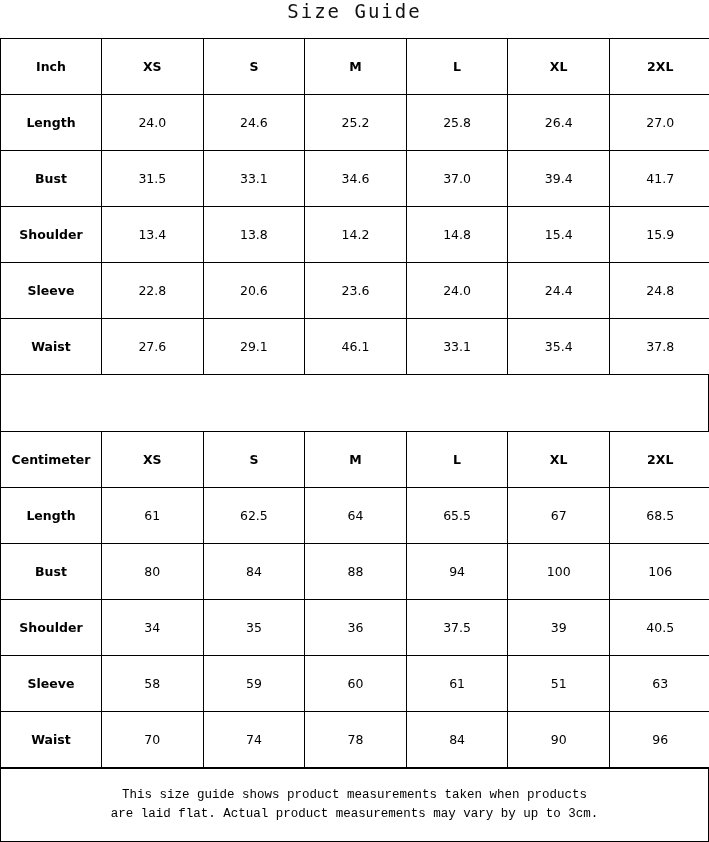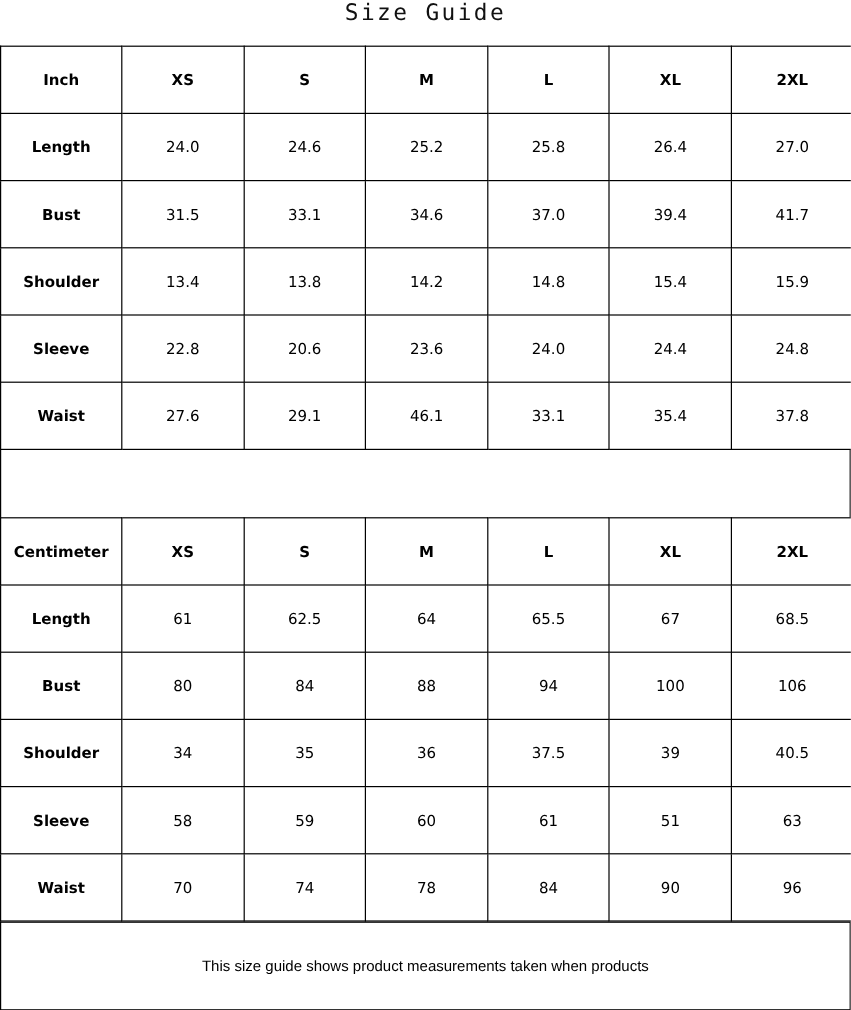--- a/index.html
+++ b/index.html
@@ -64,21 +64,21 @@
   .footer {
     flex: 1;
     border-top: 1px solid #000000;
     border-left: 1px solid #000000;
     border-right: 1px solid #000000;
     border-bottom: 1px solid #000000;
     display: flex;
     flex-direction: column;
     align-items: center;
     justify-content: center;
-    font-family: Liberation Sans, sans-serif;
+    font-family: Liberation Mono, monospace;
     font-size: 12.5px;
     line-height: 19px;
     text-align: center;
     color: #000000;
     padding: 0 14px;
   }
   .footer .line { display: block; white-space: pre; }
 </style>
 </head>
 <body>
@@ -220,15 +220,16 @@
         <td class="value">78</td>
         <td class="value">84</td>
         <td class="value">90</td>
         <td class="value">96</td>
       </tr>
     </tbody>
   </table>
 
   <div class="footer">
     <span class="line">This size guide shows product measurements taken when products</span>
+    <span class="line">are laid flat. Actual product measurements may vary by up to 3cm.</span>
   </div>
 
 </div>
 
 </body></html>

